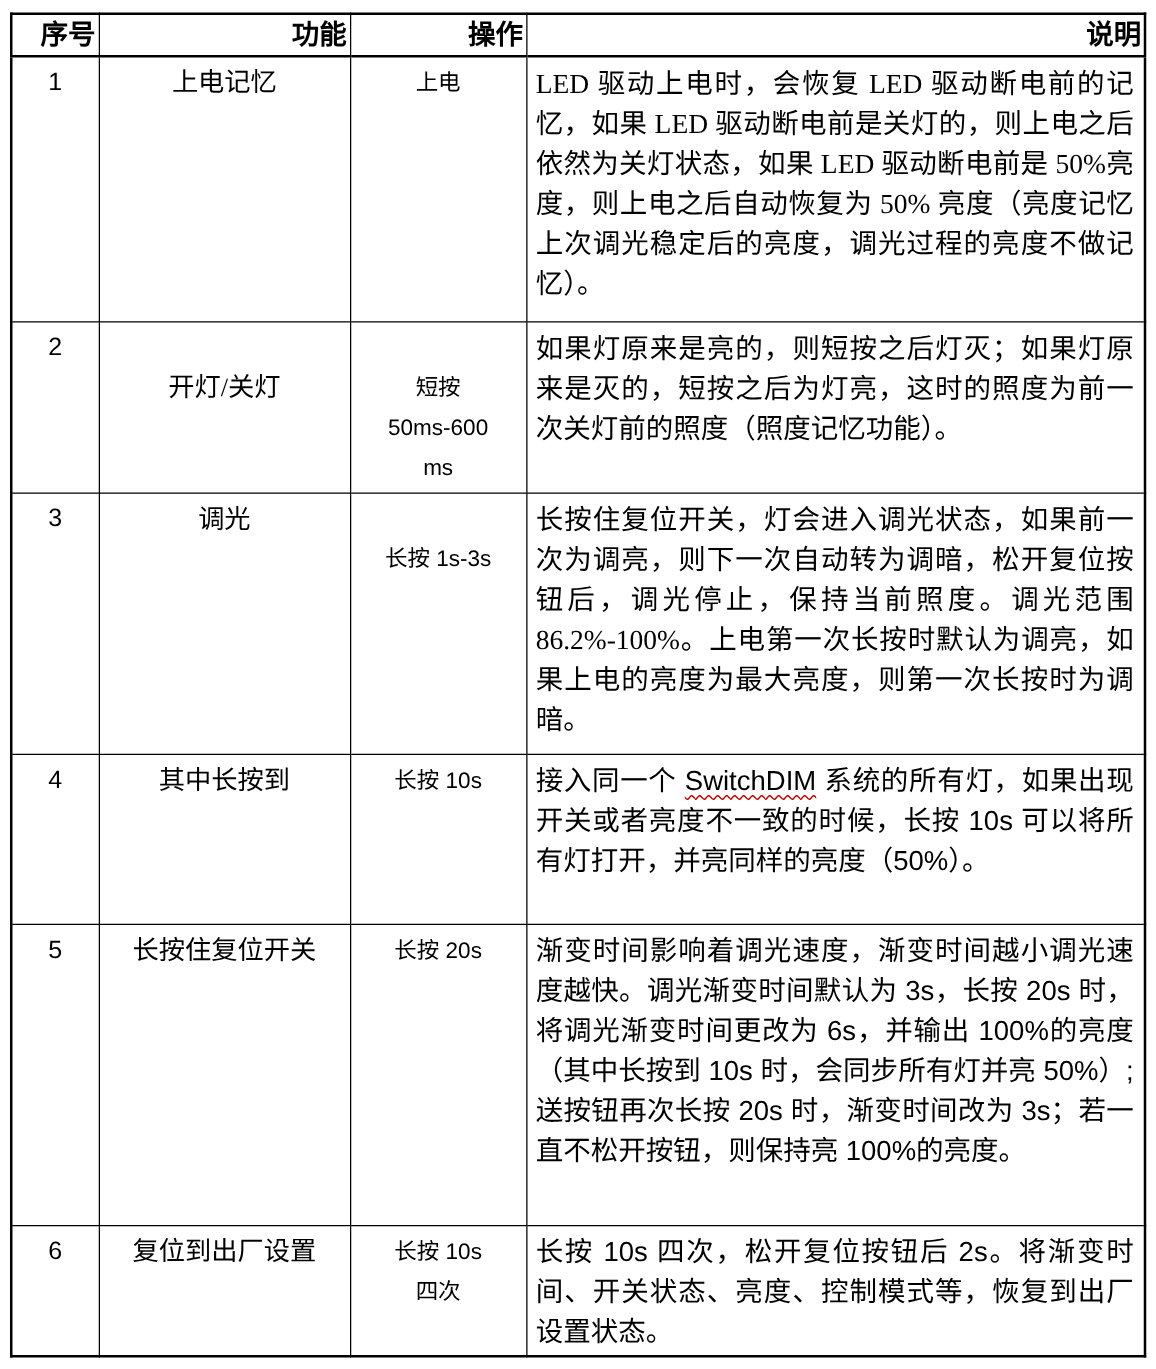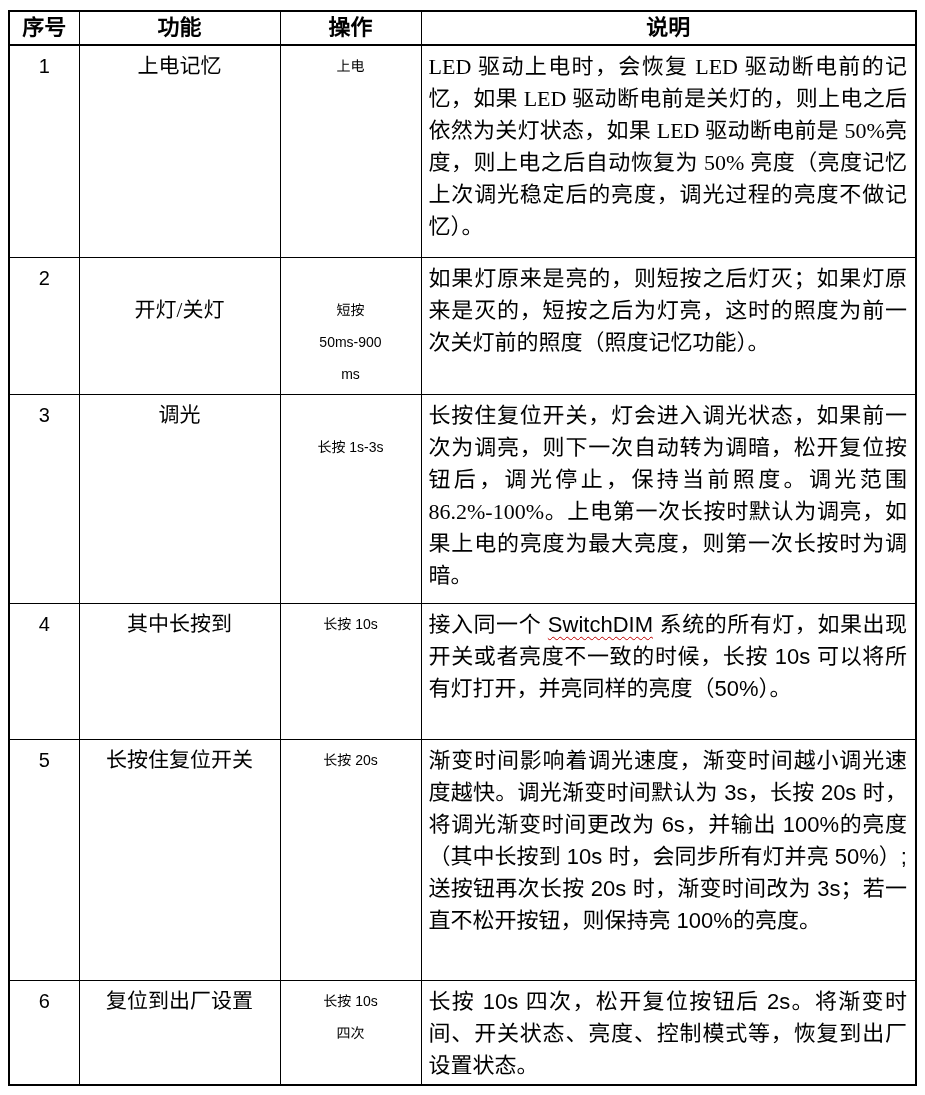--- a/index.html
+++ b/index.html
@@ -31,40 +31,40 @@
     border: 1px solid #000000;
     vertical-align: top;
     overflow: hidden;
   }
   tr.header-row th {
     border-bottom: 2px solid #000000;
     font-weight: 700;
     font-size: 22px;
     line-height: 30px;
     padding: 1px 2px;
-    text-align: center;
+    text-align: right;
     font-family: "Liberation Serif", serif;
   }
   td.cell-no {
     font-family: "Liberation Sans", sans-serif;
     font-size: 20px;
     line-height: 32px;
     text-align: center;
     padding-top: 4px;
   }
   td.cell-func {
     font-size: 21px;
     line-height: 32px;
     text-align: center;
     white-space: pre-line;
     padding: 4px 4px 2px 4px;
   }
   td.cell-op {
     font-family: "Liberation Sans", sans-serif;
-    font-size: 14px;
+    font-size: 18px;
     line-height: 32px;
     text-align: center;
     white-space: pre-line;
     padding: 4px 2px 2px 2px;
   }
   td.cell-desc {
     font-size: 22px;
     line-height: 32px;
     text-align: justify;
     padding: 5px 8px 2px 7px;
@@ -106,21 +106,21 @@
       <td class="cell-op">上电</td>
       <td class="cell-desc">LED 驱动上电时，会恢复 LED 驱动断电前的记忆，如果 LED 驱动断电前是关灯的，则上电之后依然为关灯状态，如果 LED 驱动断电前是 50%亮度，则上电之后自动恢复为 50% 亮度（亮度记忆上次调光稳定后的亮度，调光过程的亮度不做记忆）。</td>
     </tr>
 
     <tr style="height:137px">
       <td class="cell-no">2</td>
       <td class="cell-func">
 开灯/关灯</td>
       <td class="cell-op">
 短按
-50ms-900
+50ms-600
 ms</td>
       <td class="cell-desc">如果灯原来是亮的，则短按之后灯灭；如果灯原来是灭的，短按之后为灯亮，这时的照度为前一次关灯前的照度（照度记忆功能）。</td>
     </tr>
 
     <tr style="height:209px">
       <td class="cell-no">3</td>
       <td class="cell-func">调光</td>
       <td class="cell-op">
 长按 1s-3s</td>
       <td class="cell-desc">长按住复位开关，灯会进入调光状态，如果前一次为调亮，则下一次自动转为调暗，松开复位按钮后，调光停止，保持当前照度。调光范围 86.2%-100%。上电第一次长按时默认为调亮，如果上电的亮度为最大亮度，则第一次长按时为调暗。</td>

